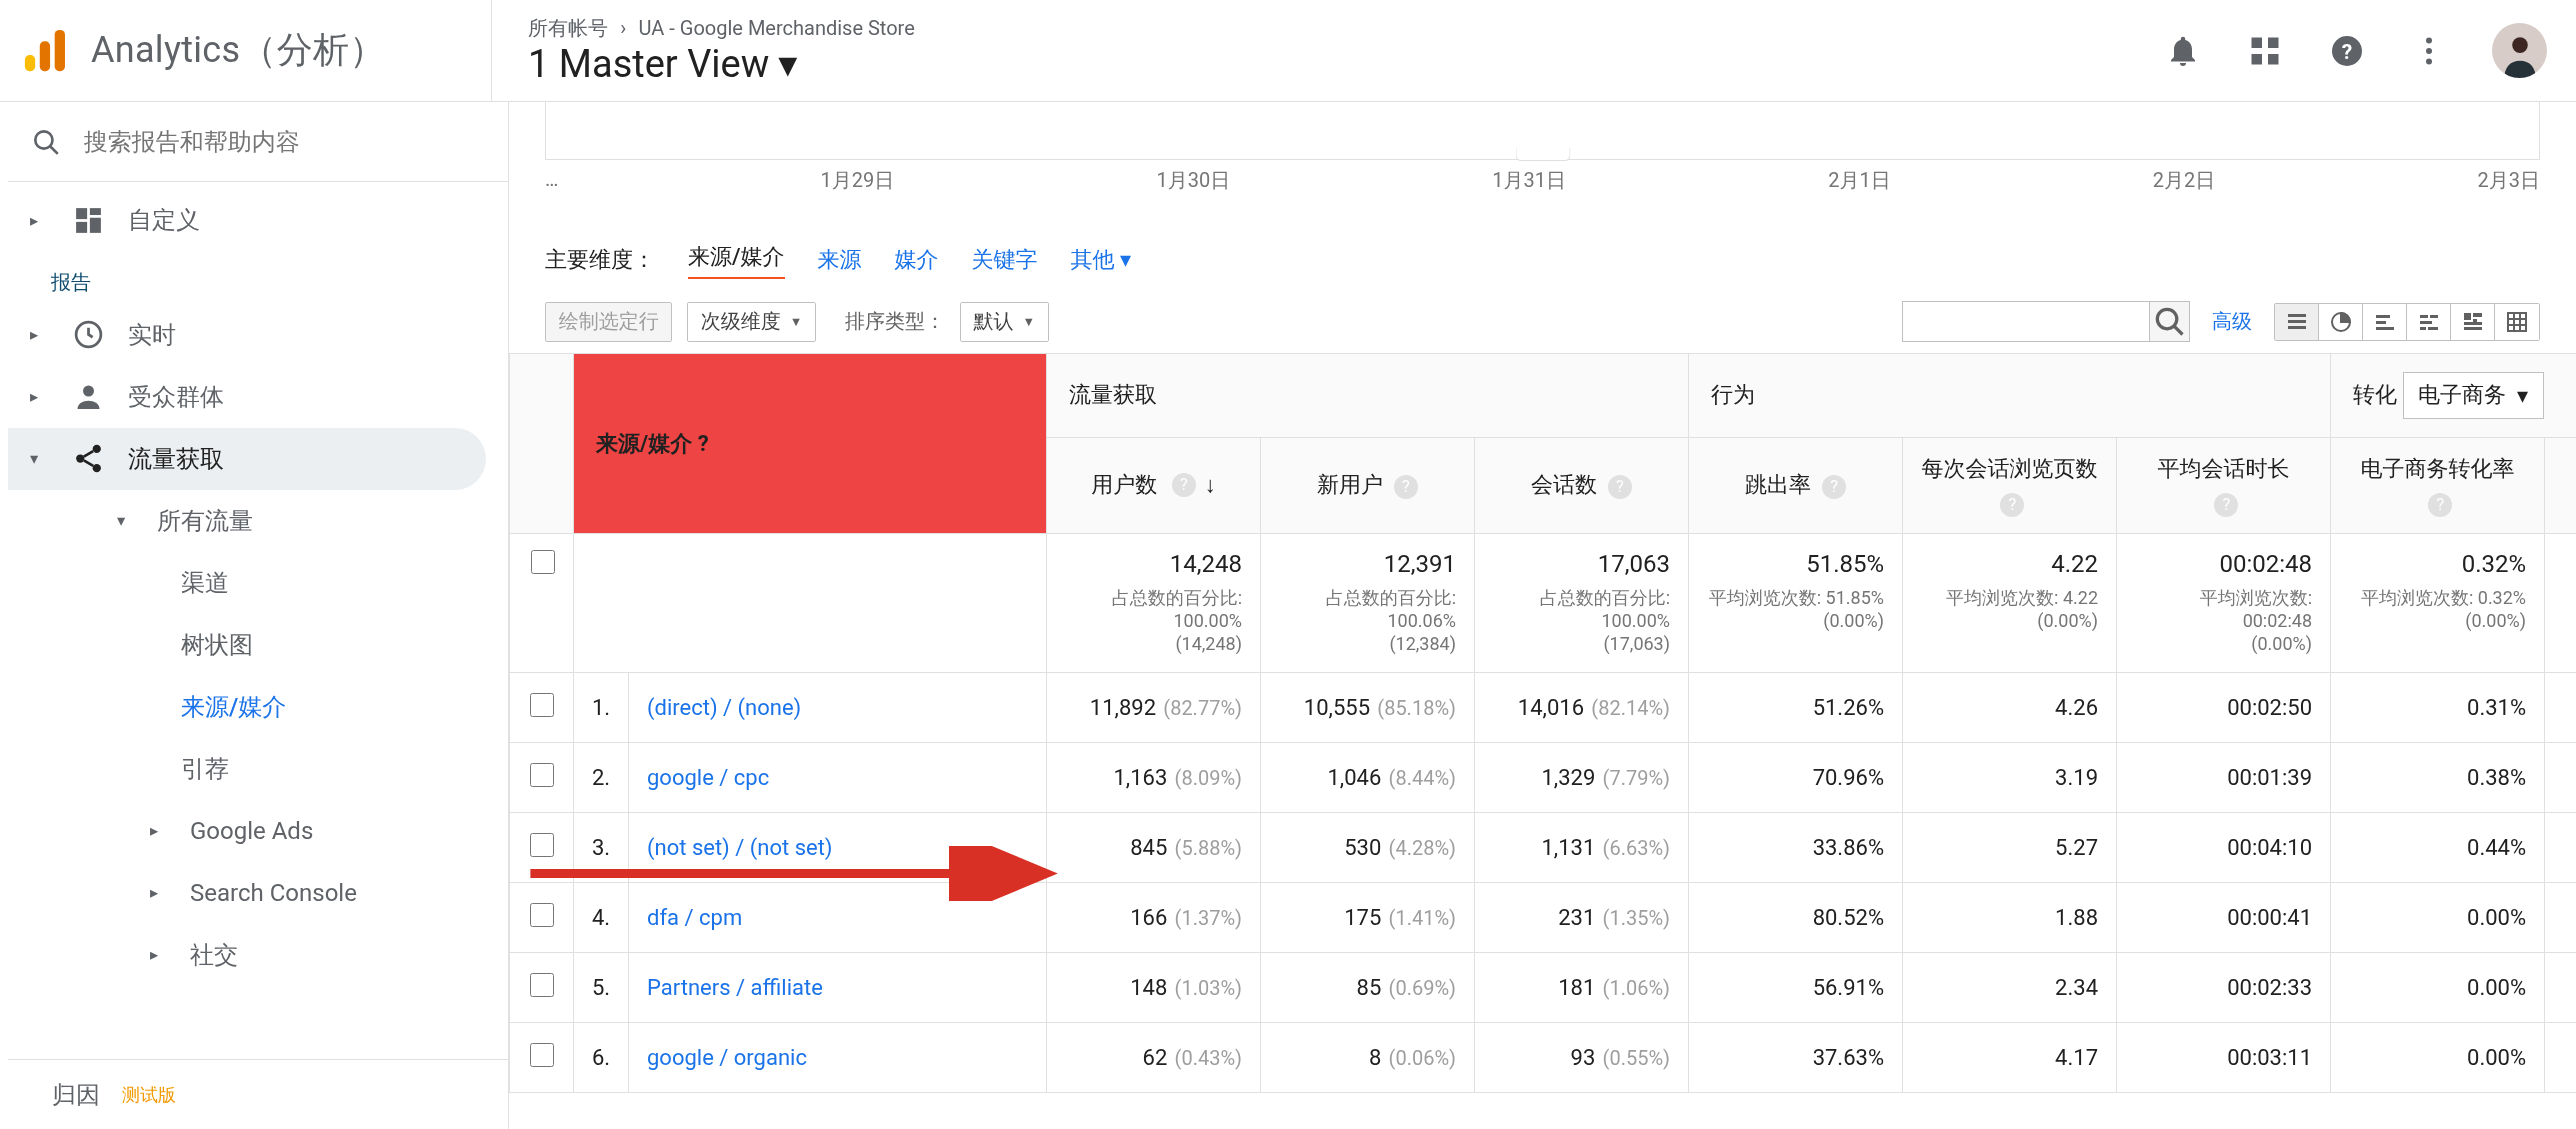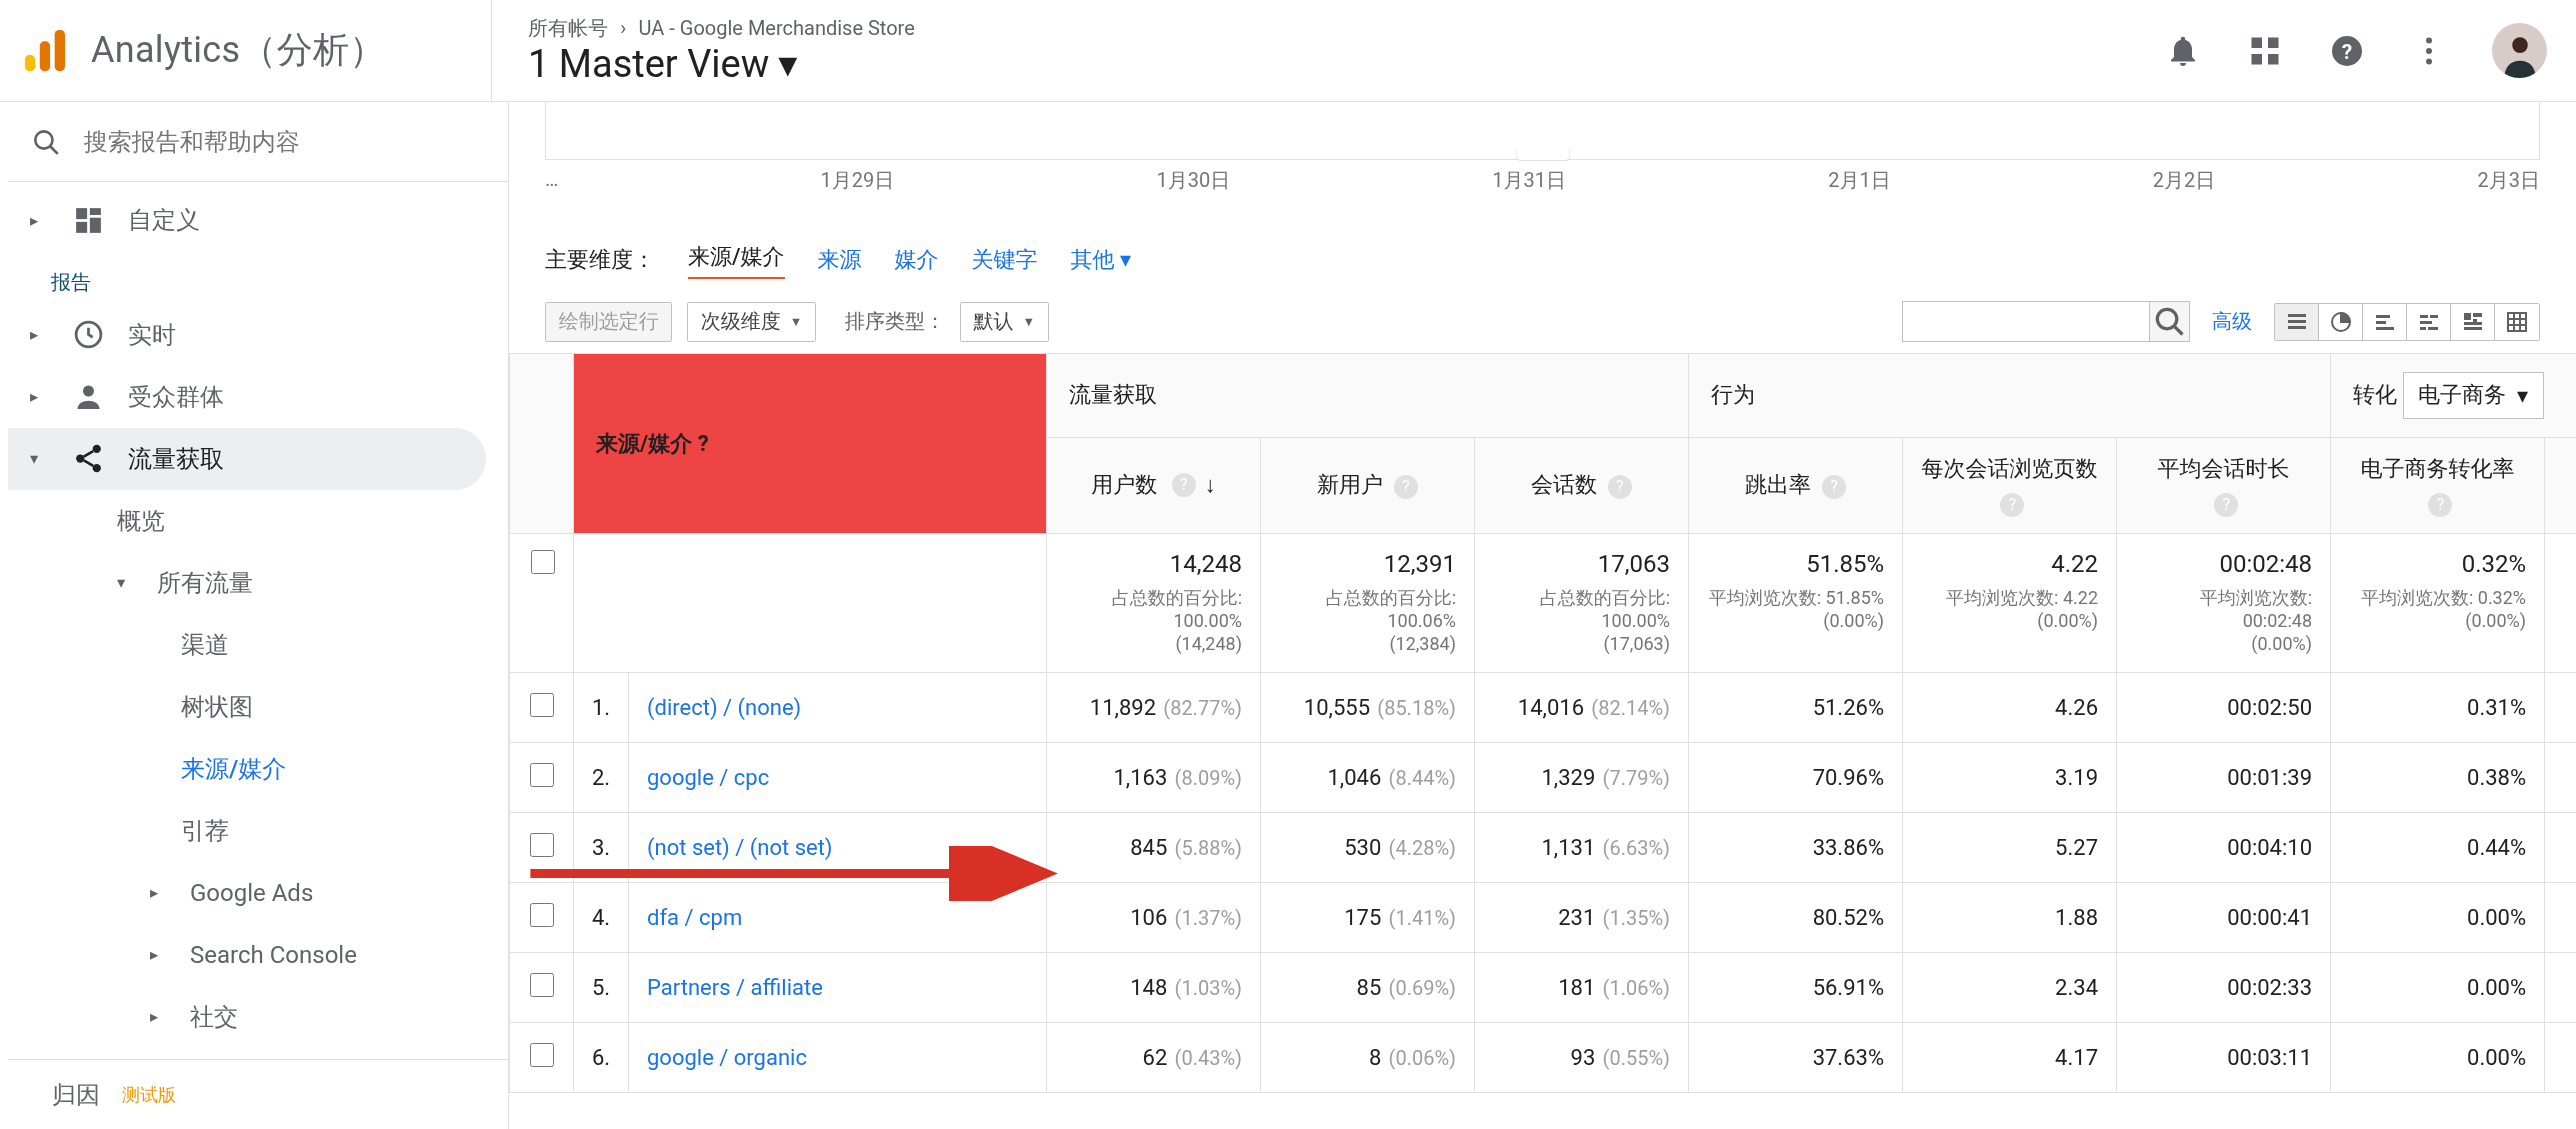--- a/index.html
+++ b/index.html
@@ -195,23 +195,20 @@
             <svg viewBox="0 0 24 24" fill="currentColor">
               <circle cx="18" cy="5" r="3"></circle>
               <circle cx="6" cy="12" r="3"></circle>
               <circle cx="18" cy="19" r="3"></circle>
               <path d="M8.6 10.6l6.8-4M8.6 13.4l6.8 4" stroke="currentColor" stroke-width="2"></path>
             </svg>
           </span>
           <span>流量获取</span>
         </div>
       <div class="nav-item sub1">
-          <span>概览</span>
-        </div>
-      <div class="nav-item sub1">
           <span class="chev">▾</span>
           <span>所有流量</span>
         </div>
       <div class="nav-item sub3">
           <span>渠道</span>
         </div>
       <div class="nav-item sub3">
           <span>树状图</span>
         </div>
       <div class="nav-item sub3 selected">
@@ -475,21 +472,21 @@
             <td class="num">33.86%</td>
             <td class="num">5.27</td>
             <td class="num">00:04:10</td>
             <td class="num">0.44%</td>
             <td class="num">5</td>
           </tr>
           <tr class="row">
             <td class="chk"><input type="checkbox" style=""></td>
             <td class="idx">4.</td>
             <td class="src"><a>dfa / cpm</a></td>
-            <td class="num"><span class="bold">106</span><span class="pct">(1.37%)</span></td>
+            <td class="num"><span class="bold">166</span><span class="pct">(1.37%)</span></td>
             <td class="num">175<span class="pct">(1.41%)</span></td>
             <td class="num">231<span class="pct">(1.35%)</span></td>
             <td class="num">80.52%</td>
             <td class="num">1.88</td>
             <td class="num">00:00:41</td>
             <td class="num">0.00%</td>
             <td class="num">0</td>
           </tr>
           <tr class="row">
             <td class="chk"><input type="checkbox" style=""></td>

